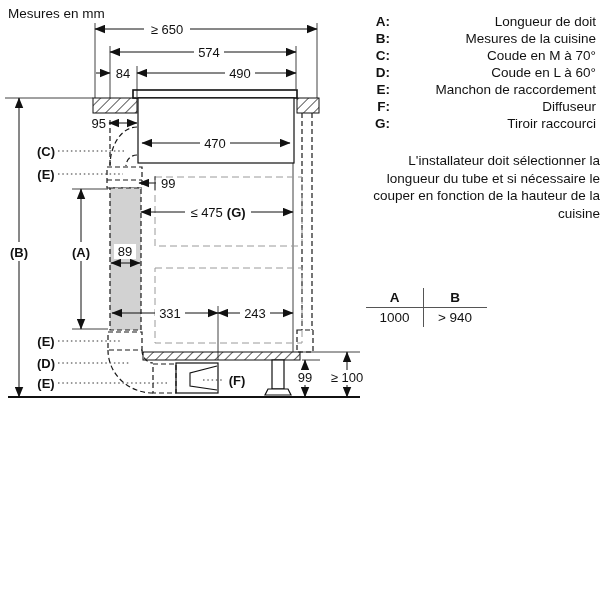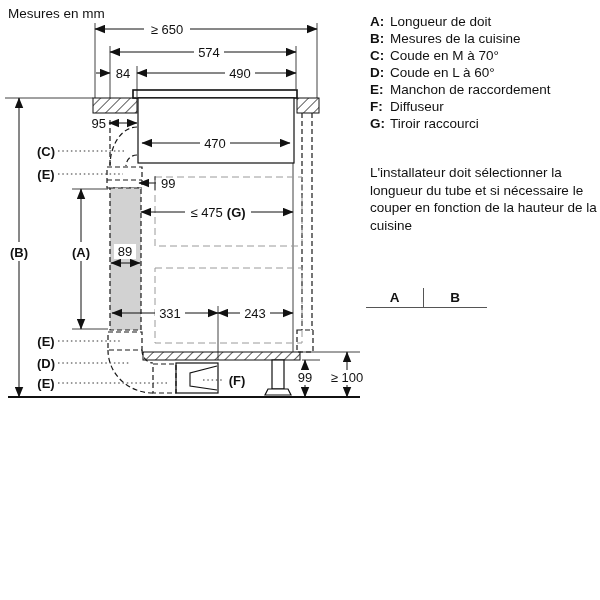--- a/index.html
+++ b/index.html
@@ -1,25 +1,25 @@
 <!DOCTYPE html>
 <html><head>
 <meta charset="utf-8">
 <style>
   html,body{margin:0;padding:0;background:#fff;}
   .canvas{position:relative;width:600px;height:600px;background:#fff;
-          font-family:"Liberation Sans",sans-serif;color:#111;overflow:hidden;}
+          font-family:"Liberation Sans",sans-serif;color:#111;overflow:hidden;text-align:right;}
   .title{position:absolute;left:8px;top:6px;font-size:13.5px;color:#111;}
   svg{position:absolute;left:0;top:0;}
   svg text{font-family:"Liberation Sans",sans-serif;font-size:13px;fill:#111;}
   svg text.pl{font-weight:bold;}
   .legend{position:absolute;left:370px;top:13px;font-size:13.5px;line-height:17px;width:226px;}
   .lrow{display:grid;grid-template-columns:20px 1fr;}
   .lkey{font-weight:bold;}
-  .note{position:absolute;left:370px;top:164px;width:230px;font-size:13.5px;line-height:17.5px;}
+  .note{position:absolute;left:370px;top:152px;width:230px;font-size:13.5px;line-height:17.5px;}
   .dtable{position:absolute;left:366px;top:288px;width:121px;font-size:13.5px;}
   .trow{display:grid;grid-template-columns:58px 62px;}
   .trow>div{height:19px;display:flex;align-items:center;justify-content:center;}
   .trow .c1{border-right:1.3px solid #555;}
   .trow.hd{font-weight:bold;}
   .trow.hd,.trow.r1{border-bottom:1.3px solid #555;}
 </style>
 </head>
 <body>
 
@@ -185,15 +185,19 @@
       </div>
   </div>
 
   <div class="note">L'installateur doit sélectionner la longueur du tube et si nécessaire le couper en fonction de la hauteur de la cuisine</div>
 
   <div class="dtable">
     <div class="trow hd">
       <div class="c1">A</div>
       <div class="c2">B</div>
     </div>
+    <div class="trow r2">
+      <div class="c1">1000</div>
+      <div class="c2">&gt; 940</div>
+    </div>
   </div>
 
 </div>
 
 </body></html>

